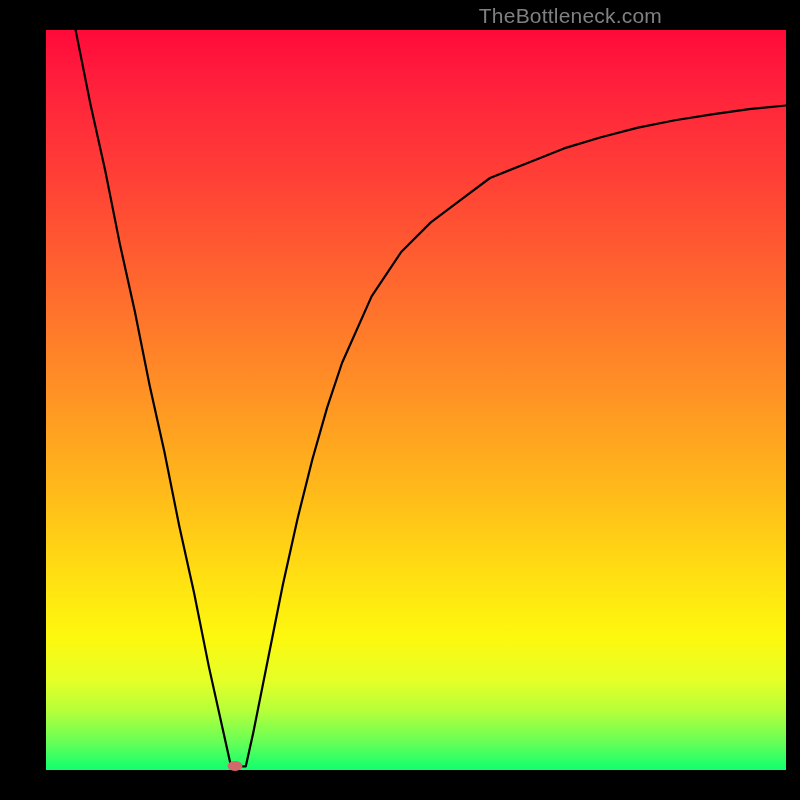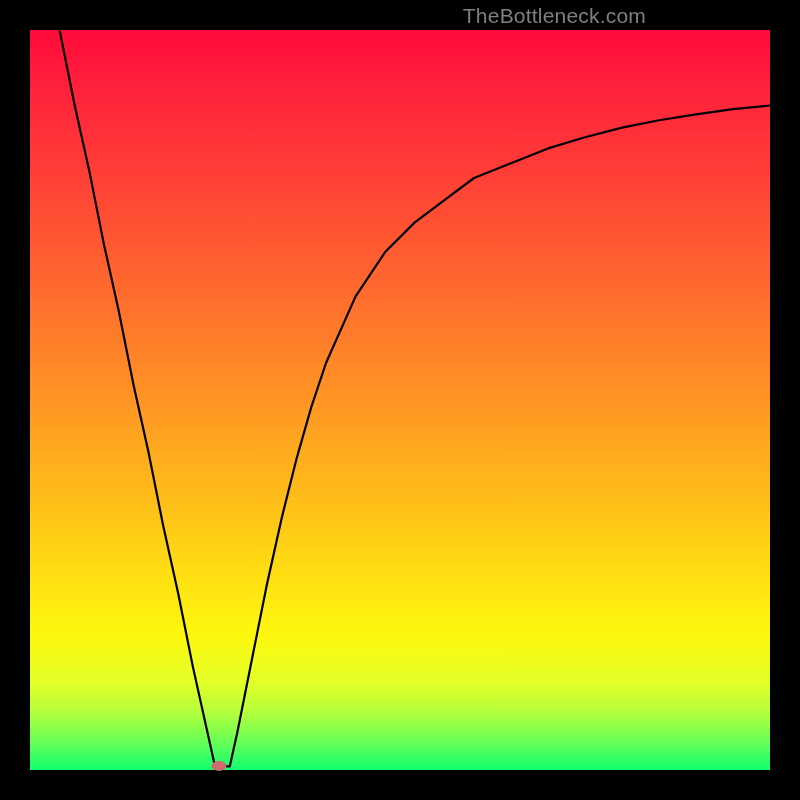--- a/index.html
+++ b/index.html
@@ -7,21 +7,21 @@
     padding: 0;
     width: 800px;
     height: 800px;
     overflow: hidden;
     background: #000;
     font-family: Arial, Helvetica, sans-serif;
   }
   .frame {
     position: absolute;
     top: 0;
-    left: 0;
+    left: 16px;
     width: 656px;
     height: 800px;
     background: #000;
   }
   .plot-area {
     position: absolute;
     top: 30px;
     left: 30px;
     width: 740px;
     height: 740px;

